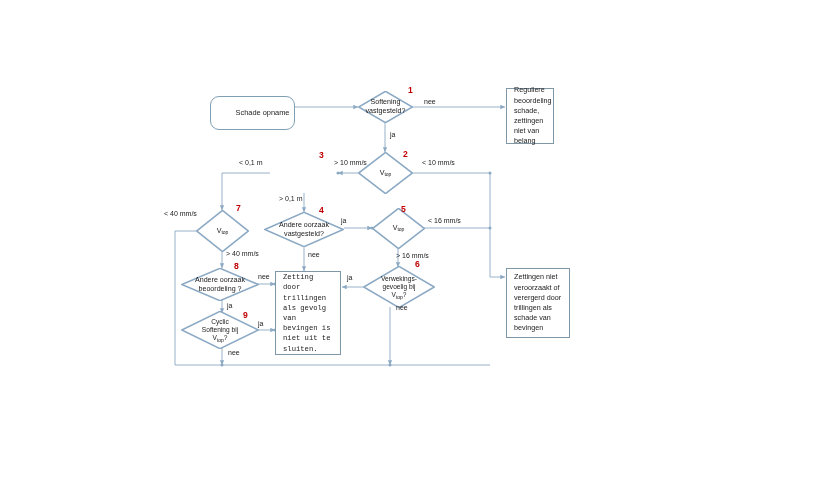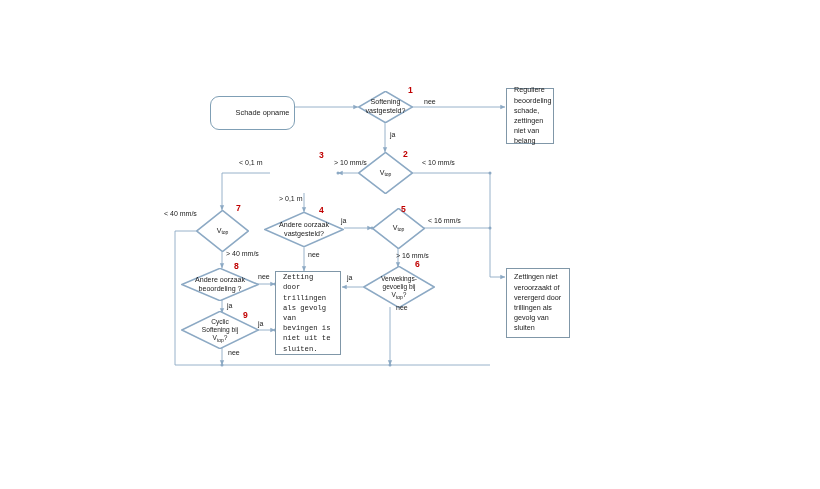--- a/index.html
+++ b/index.html
@@ -259,21 +259,21 @@
       <span>V</span><sub>top</sub><span>?</span>
     </div>
   </div>
   <div class="numlabel" style="left:243px; top:310px;">9</div>
 
   <div class="node rectbox" style="left:506px; top:88px; width:48px; height:56px;">
     <span>Reguliere beoordeling schade, zettingen niet van belang</span>
   </div>
 
   <div class="node rectbox" style="left:506px; top:268px; width:64px; height:70px;">
-    <span>Zettingen niet veroorzaakt of verergerd door trillingen als gevolg van sluiten</span>
+    <span>Zettingen niet veroorzaakt of verergerd door trillingen als schade van bevingen</span>
   </div>
 
   <div class="node rectbox" style="left:275px; top:271px; width:66px; height:84px;font-family:Liberation Mono, monospace;">
     <span>Zetting door trillingen als gevolg van bevingen is niet uit te sluiten.</span>
   </div>
 
   <div class="edgelabel" style="left:424px; top:98px;">nee</div>
   <div class="edgelabel" style="left:390px; top:131px;">ja</div>
 
   <div class="edgelabel" style="left:334px; top:159px;">&gt; 10 mm/s</div>

